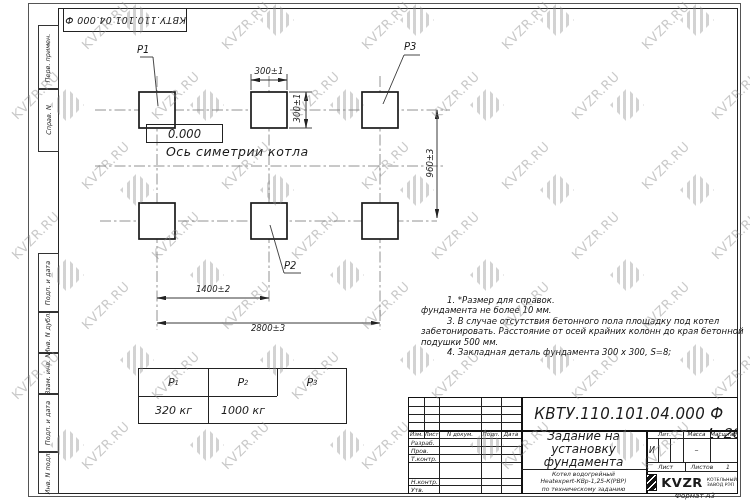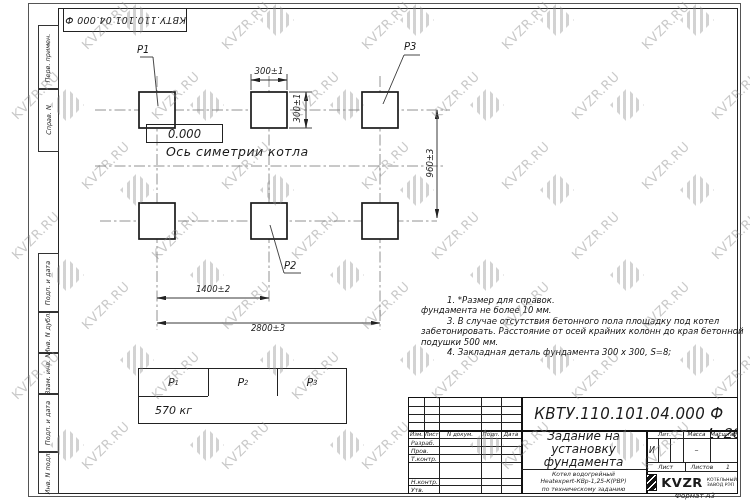--- a/index.html
+++ b/index.html
@@ -147,21 +147,22 @@
         <sub>1</sub>
       </div>
     <div class="cell r0">
         <span>P</span>
         <sub>2</sub>
       </div>
     <div class="cell r0">
         <span>P</span>
         <sub>3</sub>
       </div>
-    <div class="cell c0">570 кг</div>
+    <div class="cell c0">320 кг</div>
+    <div class="cell">1000 кг</div>
   </div>
 
   <div class="abs" id="notes">
     <div class="nl ind">1. *Размер для справок.</div>
     <div class="nl">фундамента не более 10 мм.</div>
     <div class="nl ind">3. В случае отсутствия бетонного пола площадку под котел</div>
     <div class="nl">забетонировать. Расстояние от осей крайних колонн до края бетонной</div>
     <div class="nl">подушки 500 мм.</div>
     <div class="nl ind">4. Закладная деталь фундамента  300 х 300, S=8;</div>
   </div>

